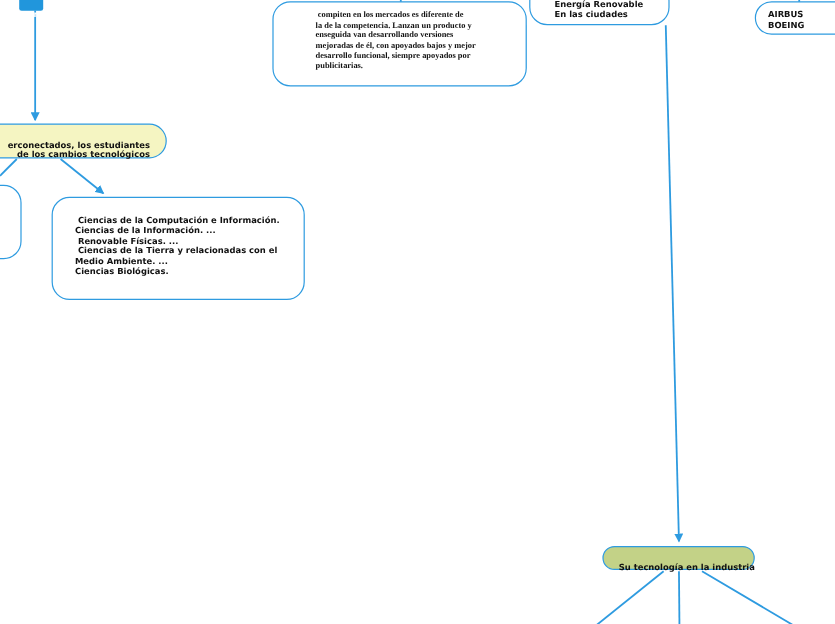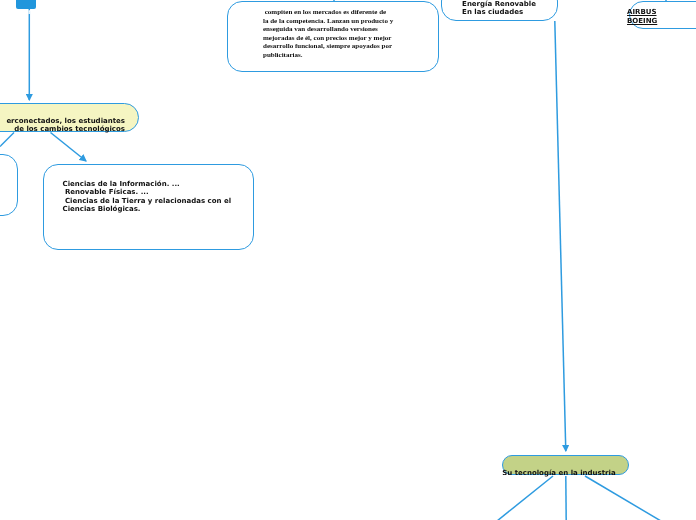--- a/index.html
+++ b/index.html
@@ -38,41 +38,41 @@
       <path d="M 437.8 21 L 437.8 57"></path>
       <path d="M 554.8 21 L 565.8 451" marker-end="url(#ah)"></path>
       <path d="M 553 476 L 497 521"></path>
       <path d="M 565.8 476 L 566.2 521"></path>
       <path d="M 585 476 L 661 521"></path>
     </g>
   </svg>
 
   <div class="node" style="left:226.6px;top:1.2px;width:212.8px;height:70.5px;border-radius:15px;"></div>
   <div class="txt" style="left:263px;top:0.0px;font-family:Liberation Serif, serif;">
-<span> compiten en los mercados es diferente de</span><span>la de la competencia. Lanzan un producto y</span><span>enseguida van desarrollando versiones</span><span>mejoradas de él, con precios mejor y mejor</span><span>desarrollo funcional, siempre apoyados por</span><span>publicitarias.</span></div>
+<span> compiten en los mercados es diferente de</span><span>la de la competencia. Lanzan un producto y</span><span>enseguida van desarrollando versiones</span><span>mejoradas de él, con apoyados bajos y mejor</span><span>desarrollo funcional, siempre apoyados por</span><span>publicitarias.</span></div>
 
   <div class="node" style="left:441.0px;top:-14.5px;width:117.2px;height:35.6px;border-radius:15px;"></div>
   <div class="txt" style="left:462.1px;top:-8.4px;">
 <span>Energía Renovable</span><span>En las ciudades</span></div>
 
   <div class="node" style="left:629px;top:1.3px;width:86px;height:27.6px;border-radius:14px;"></div>
-  <div class="txt" style="left:627px;top:-0.8px;line-height:8.8px;text-decoration:underline;">
+  <div class="txt" style="left:640px;top:-0.8px;line-height:8.8px;">
 <span>AIRBUS</span><span>BOEING</span></div>
 
   <div class="node yellow" style="left:-95px;top:103px;width:234px;height:29.3px;border-radius:999px;"></div>
   <div class="txt" style="left:-110px;top:108.5px;width:235px;text-align:right;">
 <span>erconectados, los estudiantes</span><span>de los cambios tecnológicos</span></div>
 
   <div class="node" style="left:-60px;top:154.2px;width:78px;height:62.3px;border-radius:15px;"></div>
 
   <div class="node" style="left:43.4px;top:163.8px;width:211.1px;height:86.6px;border-radius:15px;"></div>
   <div class="txt" style="left:62.5px;top:171.4px;">
-<span>Ciencias de la Información. ...</span><span> Renovable Físicas. ...</span><span> Ciencias de la Tierra y relacionadas con el</span><span>Ciencias Biológicas.</span></div>
+<span> Ciencias de la Computación e Información.</span><span>Ciencias de la Información. ...</span><span> Renovable Físicas. ...</span><span> Ciencias de la Tierra y relacionadas con el</span><span>Medio Ambiente. ...</span><span>Ciencias Biológicas.</span></div>
 
   <div class="node green" style="left:502.2px;top:455.1px;width:126.9px;height:20.3px;border-radius:999px;"></div>
-  <div class="txt" style="left:502.2px;top:461px;width:126.9px;text-align:left;">
+  <div class="txt" style="left:502.2px;top:461px;width:126.9px;text-align:right;">
 <span>Su tecnología en la industria</span></div>
 
   <div class="badge" style="left:16px;top:-5.8px;width:20px;height:14.6px;"></div>
   <div class="txt" style="left:16px;top:0px;width:20px;text-align:center;color:#ffffff;">
 <span>con</span></div>
 
 </div>
 
 </body></html>

